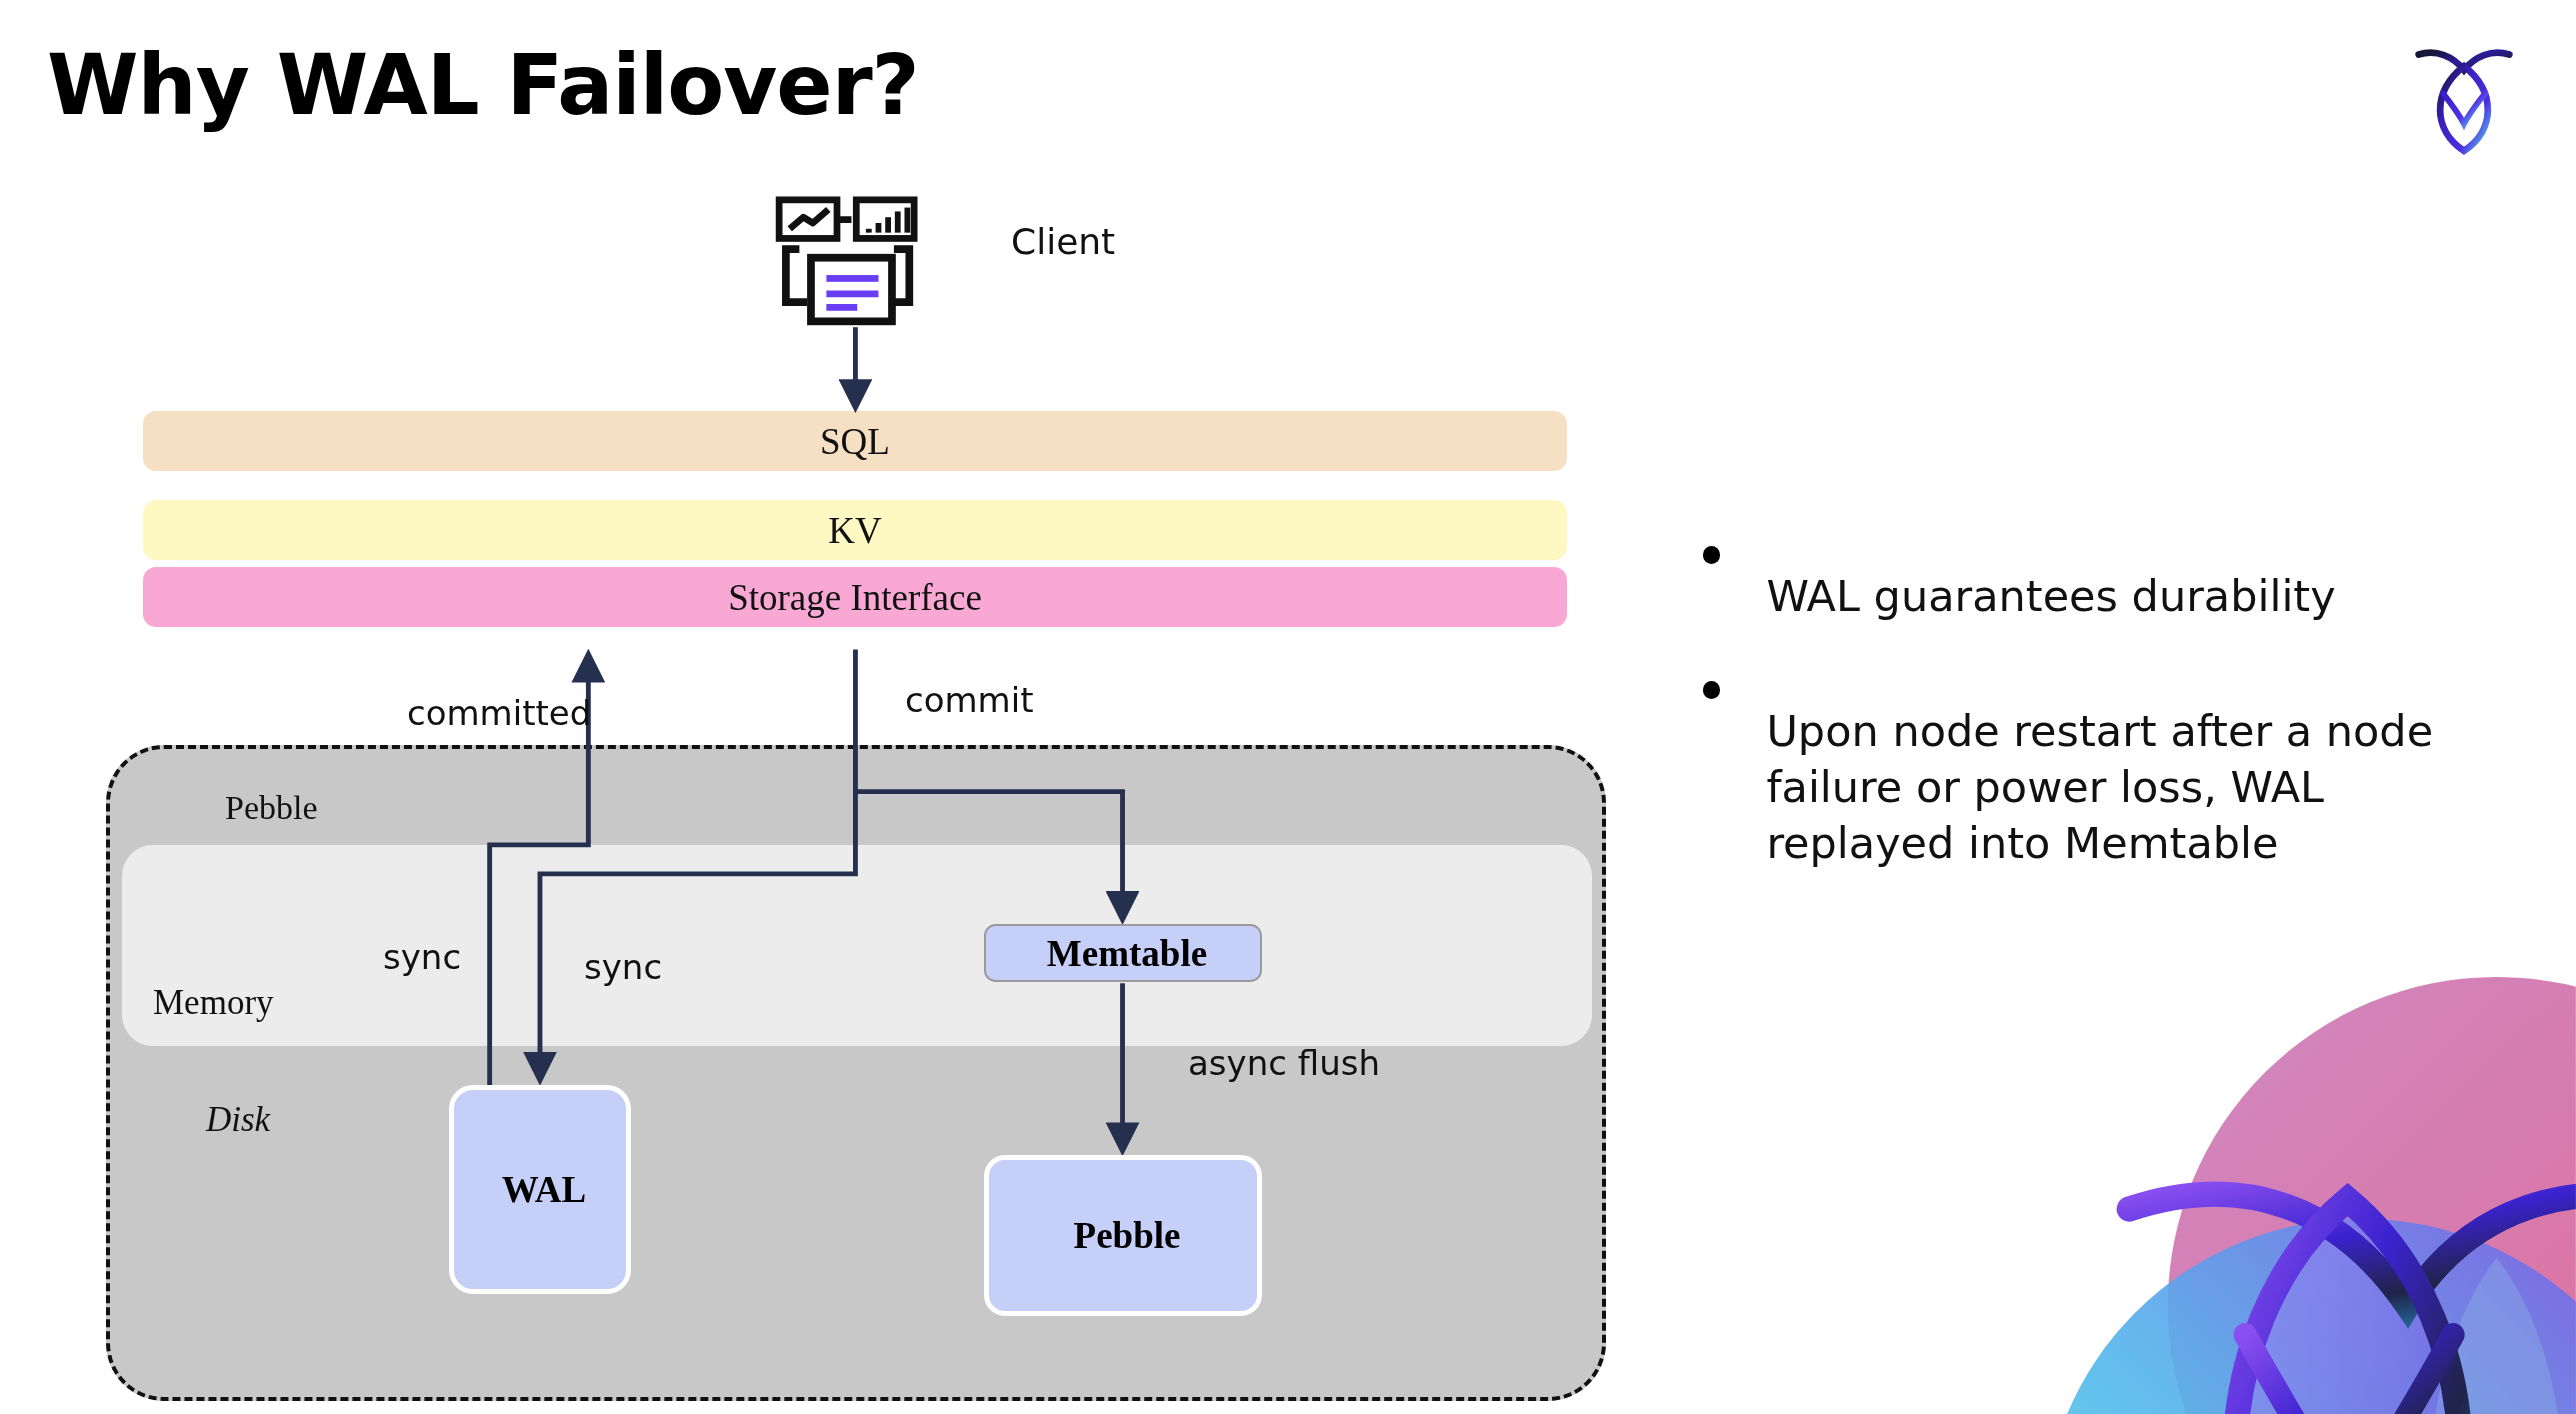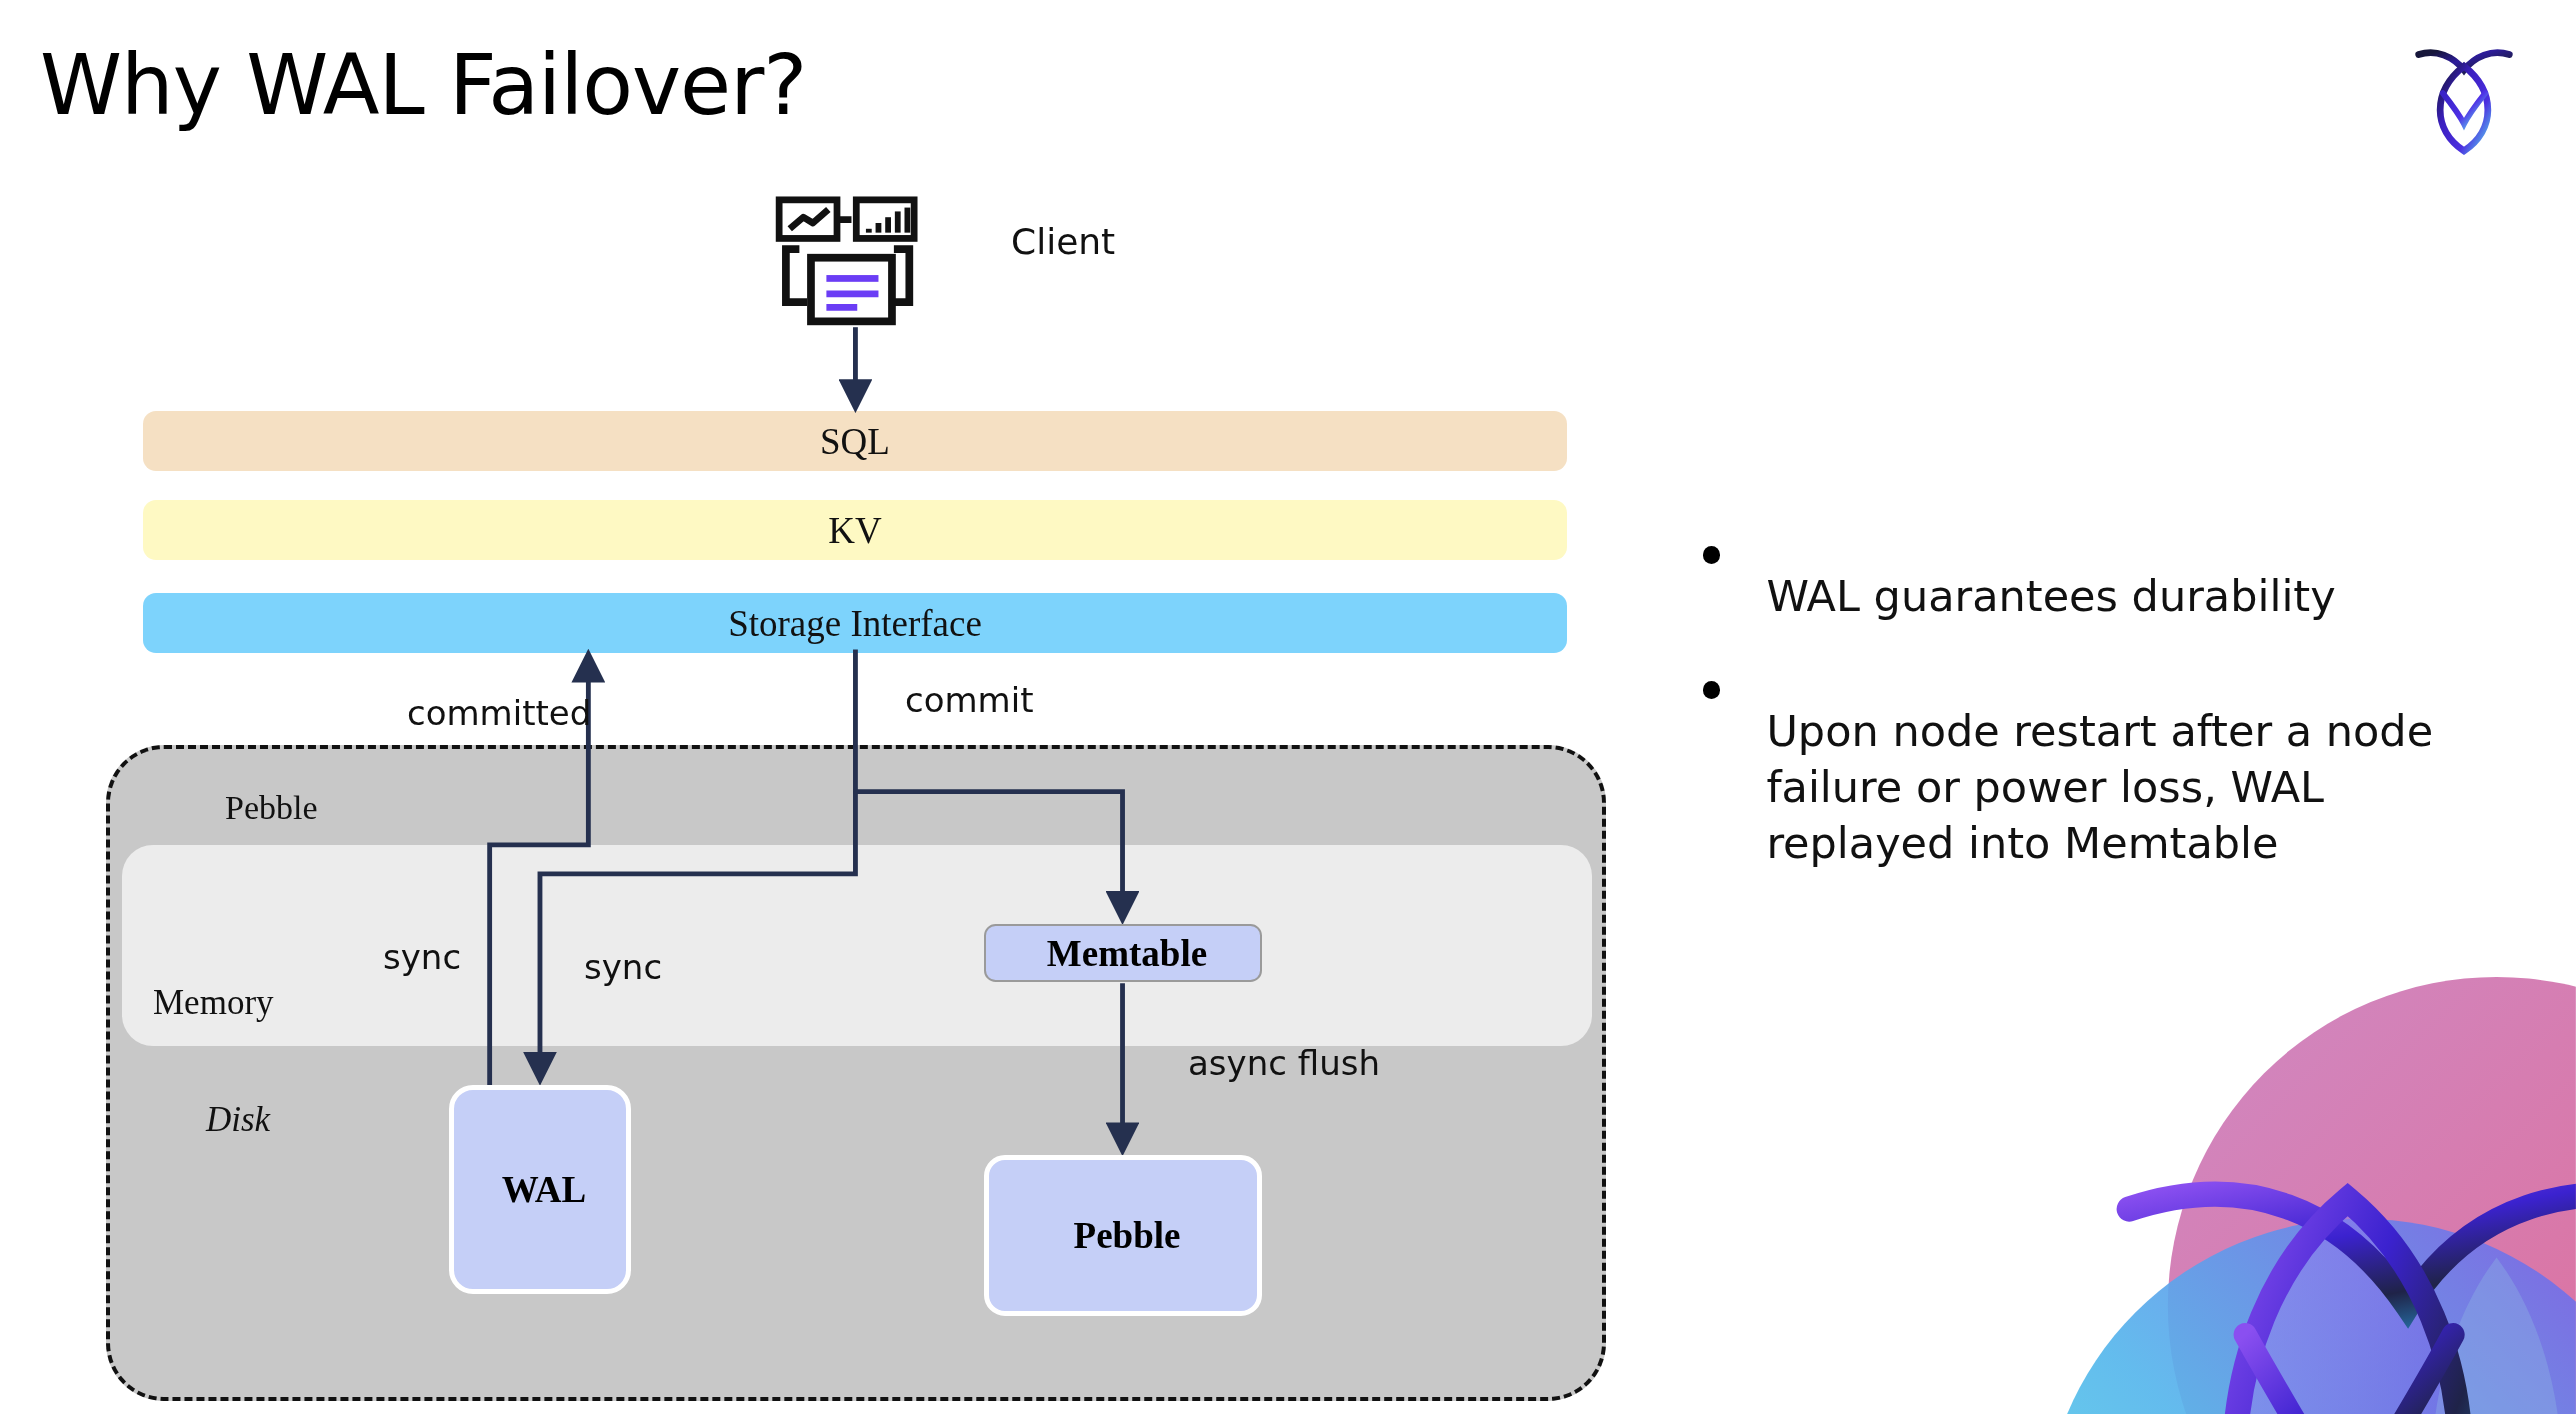--- a/index.html
+++ b/index.html
@@ -6,23 +6,23 @@
   body{
     width:2576px;height:1415px;
     background:#ffffff;
     font-family:"Liberation Sans", sans-serif;
     overflow:hidden;position:relative;
   }
   #slide{position:absolute;inset:0;width:2576px;height:1415px;overflow:hidden;}
 
   
   .title{
-    position:absolute;left:40px;top:37px;
+    position:absolute;left:47px;top:37px;
     font-family:"DejaVu Sans", sans-serif;
-    font-weight:normal;
+    font-weight:bold;
     font-size:83px;
     letter-spacing:-1px;
     color:#000000;
     white-space:nowrap;
   }
 
   
   .brand-logo{position:absolute;left:2411px;top:37px;width:106px;height:118px;}
 
   
@@ -40,21 +40,21 @@
   
   .bar{
     position:absolute;left:143px;width:1424px;height:60px;
     border-radius:13px;
     display:flex;align-items:center;justify-content:center;
     font-family:"Liberation Serif", serif;
     font-size:37px;color:#111;
   }
   .bar-sql{top:411px;background:#f5e0c3;}
   .bar-kv{top:500px;background:#fef9c3;}
-  .bar-storage{top:593px;background:#7dd3fc;justify-content:center;}
+  .bar-storage{top:567px;background:#f9a8d4;justify-content:center;}
 
   
   .pebble-box{
     position:absolute;left:106px;top:745px;width:1500px;height:656px;
     border:4.8px dashed #111;
     border-radius:58px;
     background:#c8c8c8;
     box-sizing:border-box;
   }
   .pebble-label{

